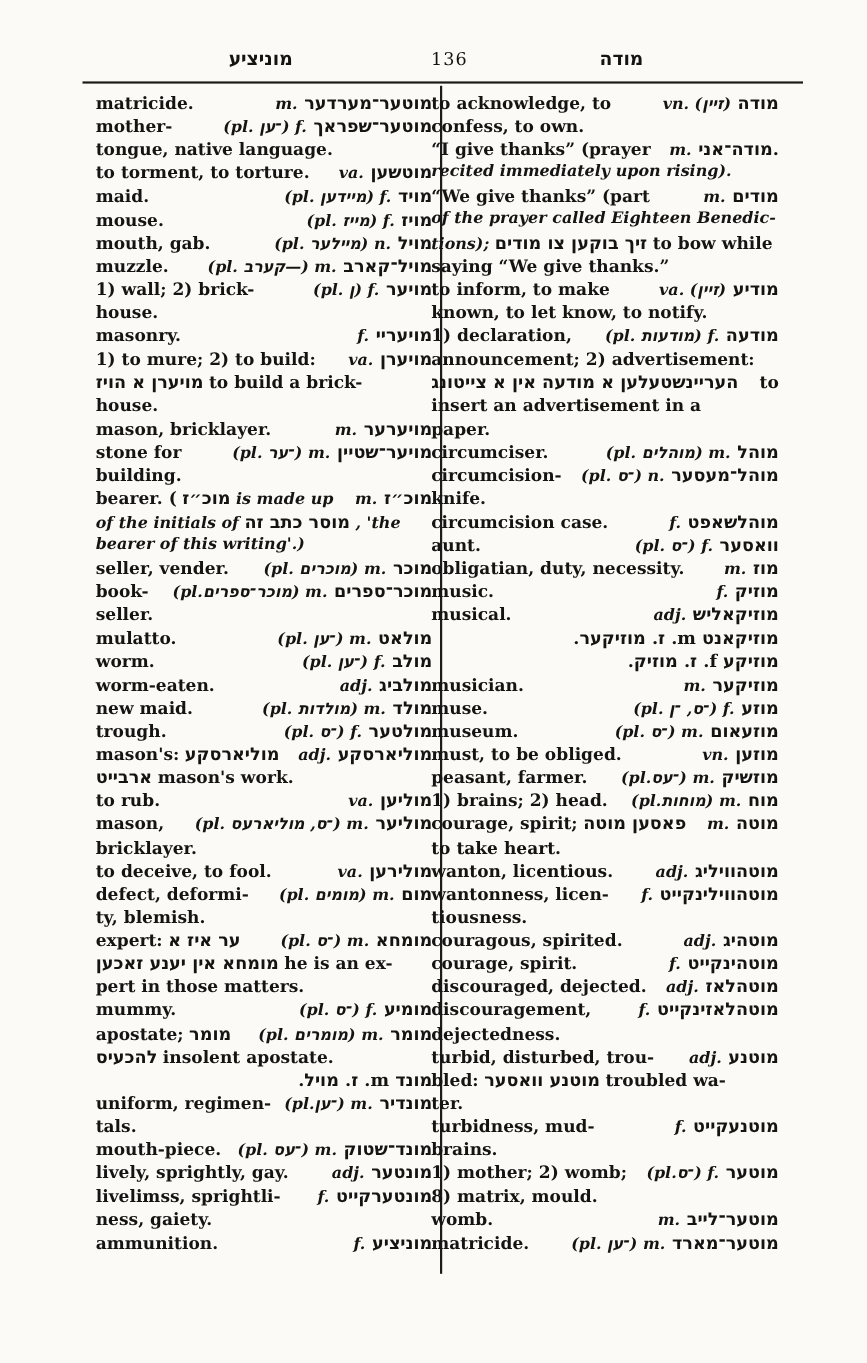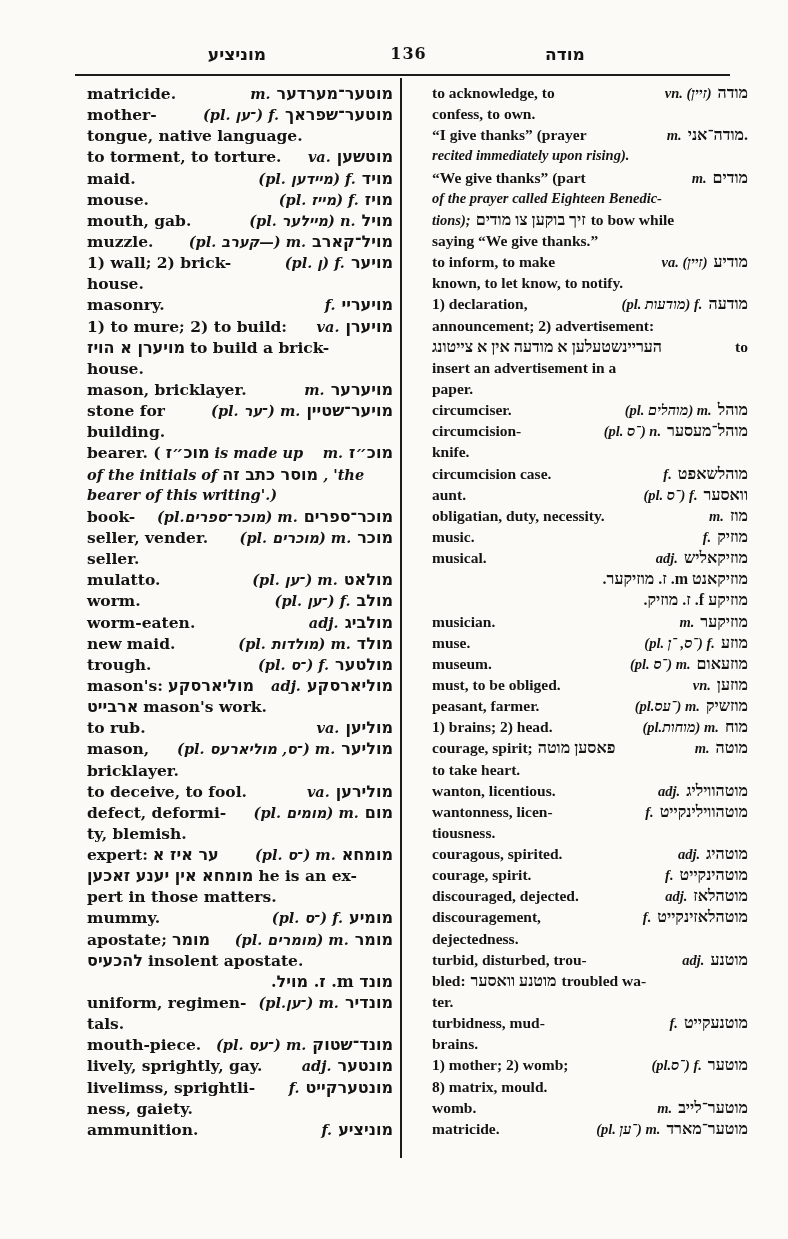--- a/index.html
+++ b/index.html
@@ -6,30 +6,30 @@
   body{
     width:788px;height:1239px;position:relative;
     background:#fbfaf7;color:#141412;
     font-family:"DejaVu Serif","DejaVu Sans",serif;
     font-size:15.5px;overflow:hidden;
   }
   .page-header{position:absolute;top:44px;left:0;width:788px;height:24px;}
   .guide-left{position:absolute;left:87px;width:300px;text-align:center;
     font-weight:700;font-size:17px;direction:rtl;}
   .page-num{position:absolute;left:87px;right:58px;text-align:center;
-    font-weight:700;font-size:16px;letter-spacing:1px;}
+    font-weight:400;font-size:16px;letter-spacing:1px;}
   .guide-right{position:absolute;left:430px;width:270px;text-align:center;
     font-weight:700;font-size:17px;direction:rtl;}
   .header-rule{position:absolute;top:74px;left:75px;right:58px;height:2px;
     background:#1b1b19;}
   .col-divider{position:absolute;left:400px;top:78px;width:2px;height:1080px;
     background:#1b1b19;}
   .col{position:absolute;top:84px;}
   .col-left{left:87px;width:306px;}
-  .col-right{left:432px;width:316px;font-family:Liberation Serif, serif;}
+  .col-right{left:392px;width:316px;}
   .row{display:flex;justify-content:space-between;align-items:baseline;
     height:21.15px;white-space:nowrap;}
   .row.align-r{justify-content:flex-end;}
   .rl{display:inline-flex;gap:5px;align-items:baseline;}
   .rr{display:inline-flex;gap:6px;align-items:baseline;}
   .rr.rtl{direction:rtl;text-align:right;}
   .t-en{font-weight:700;}
   .t-gr{font-style:italic;font-weight:700;font-size:14.5px;}
   .t-he{font-weight:700;font-size:16px;}
 </style>
@@ -205,34 +205,34 @@
       <span class="rr"></span>
     </div>
     <div class="row">
       <span class="rl">
         <span class="t-gr">bearer of this writing'.)</span>
       </span>
       <span class="rr"></span>
     </div>
     <div class="row">
       <span class="rl">
+        <span class="t-en">seller, vender.</span>
+      </span>
+      <span class="rr">
+        <span class="t-gr">(pl. מוכרים) m.</span>
+        <span class="t-he">מוכר</span>
+      </span>
+    </div>
+    <div class="row">
+      <span class="rl">
         <span class="t-en">book-</span>
       </span>
       <span class="rr">
         <span class="t-gr">(pl.מוכר־ספרים) m.</span>
         <span class="t-he">מוכר־ספרים</span>
-      </span>
-    </div>
-    <div class="row">
-      <span class="rl">
-        <span class="t-en">seller, vender.</span>
-      </span>
-      <span class="rr">
-        <span class="t-gr">(pl. מוכרים) m.</span>
-        <span class="t-he">מוכר</span>
       </span>
     </div>
     <div class="row">
       <span class="rl">
         <span class="t-en">seller.</span>
       </span>
       <span class="rr"></span>
     </div>
     <div class="row">
       <span class="rl">

